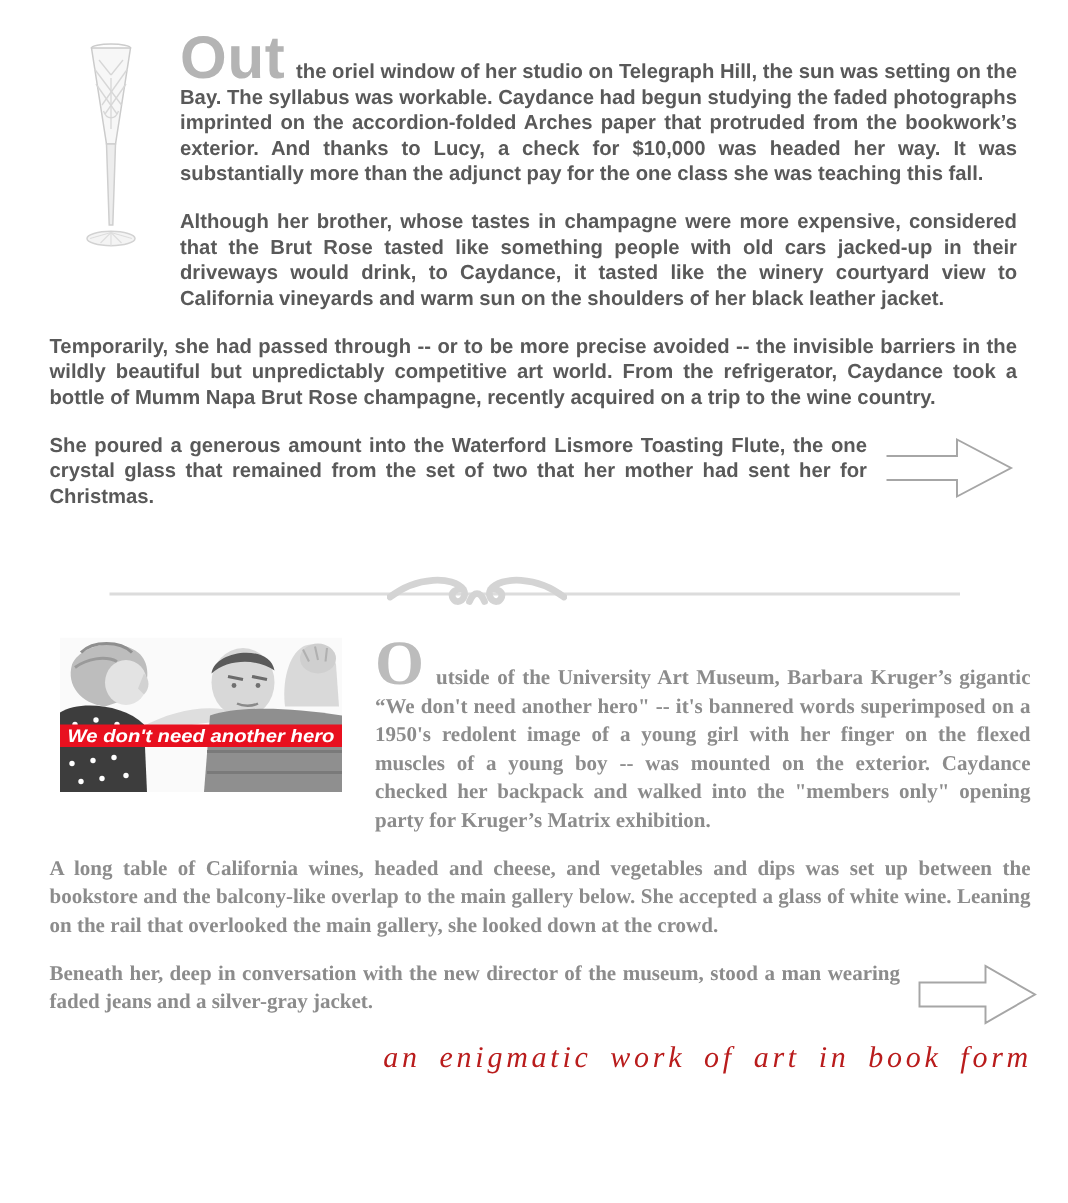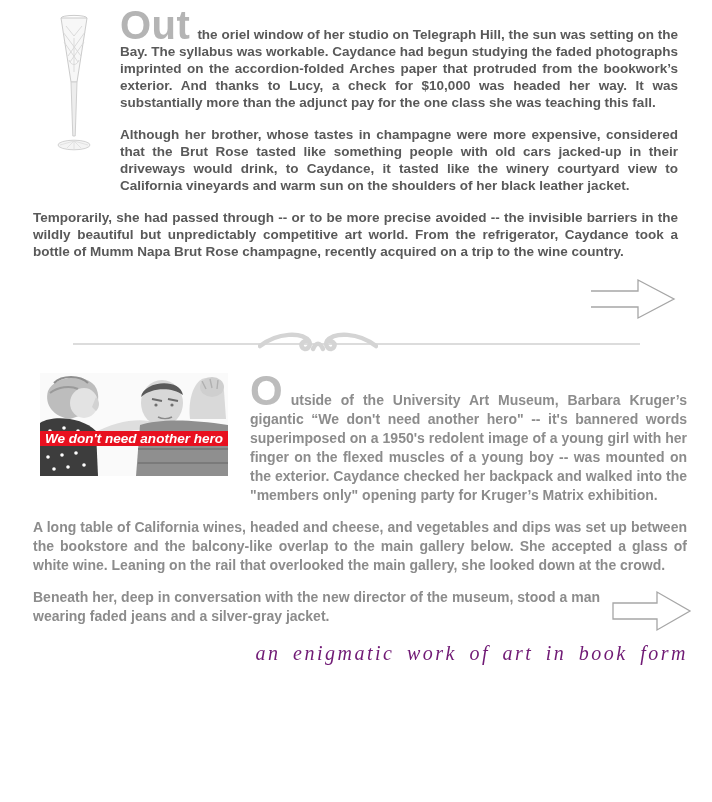--- a/index.html
+++ b/index.html
@@ -1,20 +1,20 @@
 <!DOCTYPE html>
 <html><head>
 <meta charset="utf-8">
 <style>
   html,body { margin:0; padding:0; background:#ffffff; }
   .page {
     position:relative;
     width:712px; height:802px;
     box-sizing:border-box;
-    padding:8px 0 0 33px;
+    padding:22px 0 0 33px;
     background:#ffffff;
     overflow:hidden;
     font-family:"Liberation Sans", sans-serif;
     font-weight:bold;
   }
   
   .sec1 {
     width:645px;
     color:#595959;
     font-size:13.5px;
@@ -35,42 +35,42 @@
   .divider svg { position:absolute; left:185px; top:2px; }
   
   .sec2 {
     width:667px;
     color:#8c8c8c;
     font-size:14px;
     line-height:19px;
     text-align:justify;
     margin-top:14px;
   }
-  .sec2 p { margin:0 13px 13px 0; }
+  .sec2 p { margin:0 13px 13px 0;font-family:Liberation Serif, serif; }
   .sec2 .p5 { margin-top:6px; }
   .kruger-float { float:left; width:217px; height:130px; }
   .kruger-float svg { display:block; margin-left:7px; }
   .dropcap2 {
     font-size:42px; line-height:36px; font-weight:bold;
     color:#bcbcbc; margin-right:8px;
   }
   .arrow2-float { float:right; width:78px; height:42px; margin:2px 10px 4px 12px; }
   
   .footer {
     clear:both;
     width:655px;
     margin-top:16px;
     text-align:right;
     font-family:"Liberation Serif", serif;
     font-style:italic;
     font-weight:normal;
     font-size:20px;
     letter-spacing:2.5px;
     word-spacing:5px;
-    color:#701a75;
+    color:#b91c1c;
   }
   .banner-text {
     font-family:"Liberation Sans", sans-serif;
     font-weight:bold; font-style:italic;
   }
 </style>
 </head>
 <body>
 
 <div class="page">
@@ -107,20 +107,21 @@
 
     <p>Although her brother, whose tastes in champagne were more expensive, considered that the Brut Rose tasted like something people with old cars jacked-up in their driveways would drink, to Caydance, it tasted like the winery courtyard view to California vineyards and warm sun on the shoulders of her black leather jacket.</p>
 
     <p>Temporarily, she had passed through -- or to be more precise avoided -- the invisible barriers in the wildly beautiful but unpredictably competitive art world. From the refrigerator, Caydance took a bottle of Mumm Napa Brut Rose champagne, recently acquired on a trip to the wine country.</p>
 
     <div class="arrow1-float">
       <svg width="86" height="44" viewBox="0 0 86 44">
         <path d="M1,14 H48 V3 L84,22 L48,41 V30 H1" fill="#ffffff" stroke="#a6a6a6" stroke-width="1.3" stroke-linejoin="miter"></path>
       </svg>
     </div>
+    <p>She poured a generous amount into the Waterford Lismore Toasting Flute, the one crystal glass that remained from the set of two that her mother had sent her for Christmas.</p>
   </div>
 
   <div class="divider">
     <div class="line"></div>
     <svg width="120" height="30" viewBox="0 0 120 30">
       <g stroke="#d4d4d4" stroke-width="4.5" fill="none" stroke-linecap="round">
         <path d="M2,17 C20,3 44,3 51,12 C54,18 47,23 44,18 C42,14 46,11 51,12"></path>
         <path d="M118,17 C100,3 76,3 69,12 C66,18 73,23 76,18 C78,14 74,11 69,12"></path>
         <path d="M55,20 C58,13 62,13 65,20"></path>
       </g>

